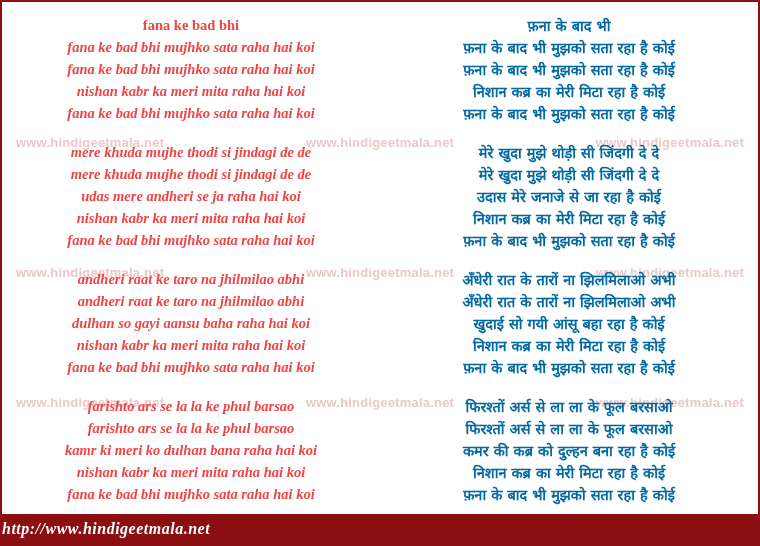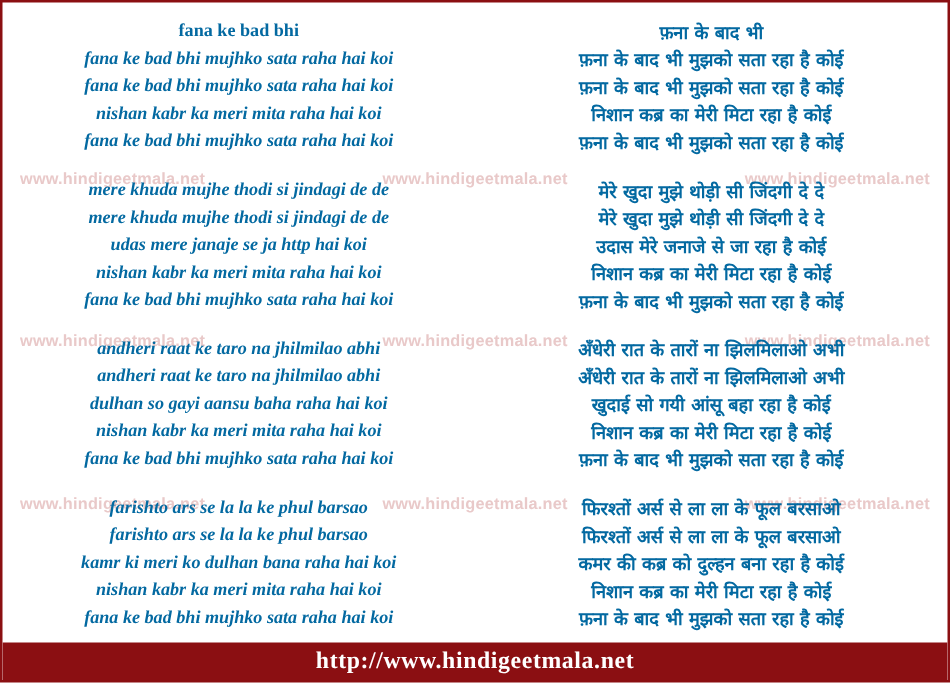--- a/index.html
+++ b/index.html
@@ -61,21 +61,21 @@
   .line {
     display: flex;
     width: 100%;
     box-sizing: border-box;
     height: 22px;
     align-items: center;
   }
   .col-left {
     width: 50%;
     text-align: center;
-    color: #0369a1;
+    color: #ef4444;
     font-style: italic;
     font-weight: bold;
     font-size: 14.5px;
     font-family: "Liberation Serif", serif;
     white-space: nowrap;
   }
   .col-right {
     width: 50%;
     text-align: center;
     color: #0369a1;
@@ -91,27 +91,27 @@
   .footer {
     position: absolute;
     left: 0;
     bottom: 0;
     width: 100%;
     height: 32px;
     background: #8b0f12;
     color: #ffffff;
     display: flex;
     align-items: center;
-    justify-content: center;
     font-family: "Liberation Serif", serif;
     font-weight: bold;
-    font-size: 19px;
+    font-size: 16px;
     letter-spacing: 0.5px;
     box-sizing: border-box;
     border-top: 2px solid #ffffff;
+    font-style: italic;
   }
 </style>
 </head>
 <body>
 
 <div class="page">
 
   <div class="lyrics-area">
 
     <div class="watermark-row wm1">
@@ -156,21 +156,21 @@
     <div class="stanza">
       <div class="line">
         <div class="col-left">mere khuda mujhe thodi si jindagi de de</div>
         <div class="col-right">मेरे खुदा मुझे थोड़ी सी जिंदगी दे दे</div>
       </div>
       <div class="line">
         <div class="col-left">mere khuda mujhe thodi si jindagi de de</div>
         <div class="col-right">मेरे खुदा मुझे थोड़ी सी जिंदगी दे दे</div>
       </div>
       <div class="line">
-        <div class="col-left">udas mere janaje se ja http hai koi</div>
+        <div class="col-left">udas mere andheri se ja raha hai koi</div>
         <div class="col-right">उदास मेरे जनाजे से जा रहा है कोई</div>
       </div>
       <div class="line">
         <div class="col-left">nishan kabr ka meri mita raha hai koi</div>
         <div class="col-right">निशान कब्र का मेरी मिटा रहा है कोई</div>
       </div>
       <div class="line">
         <div class="col-left">fana ke bad bhi mujhko sata raha hai koi</div>
         <div class="col-right">फ़ना के बाद भी मुझको सता रहा है कोई</div>
       </div>

